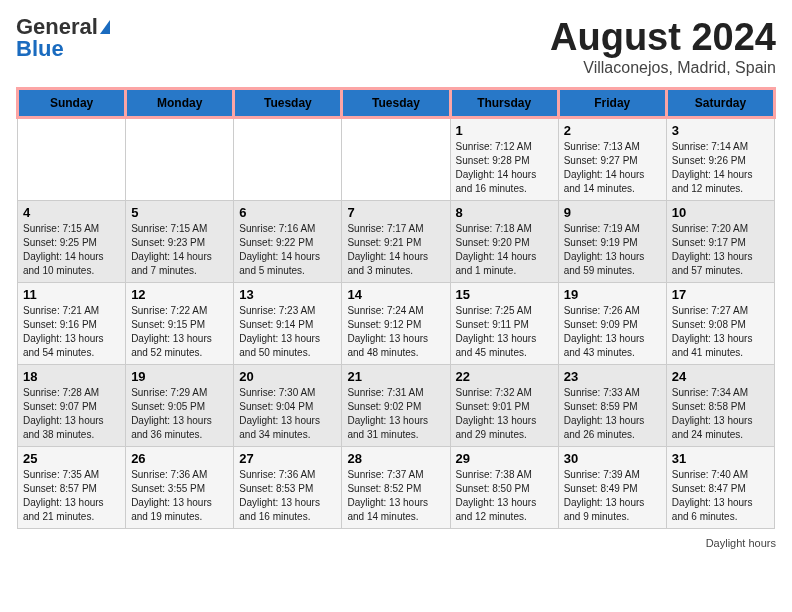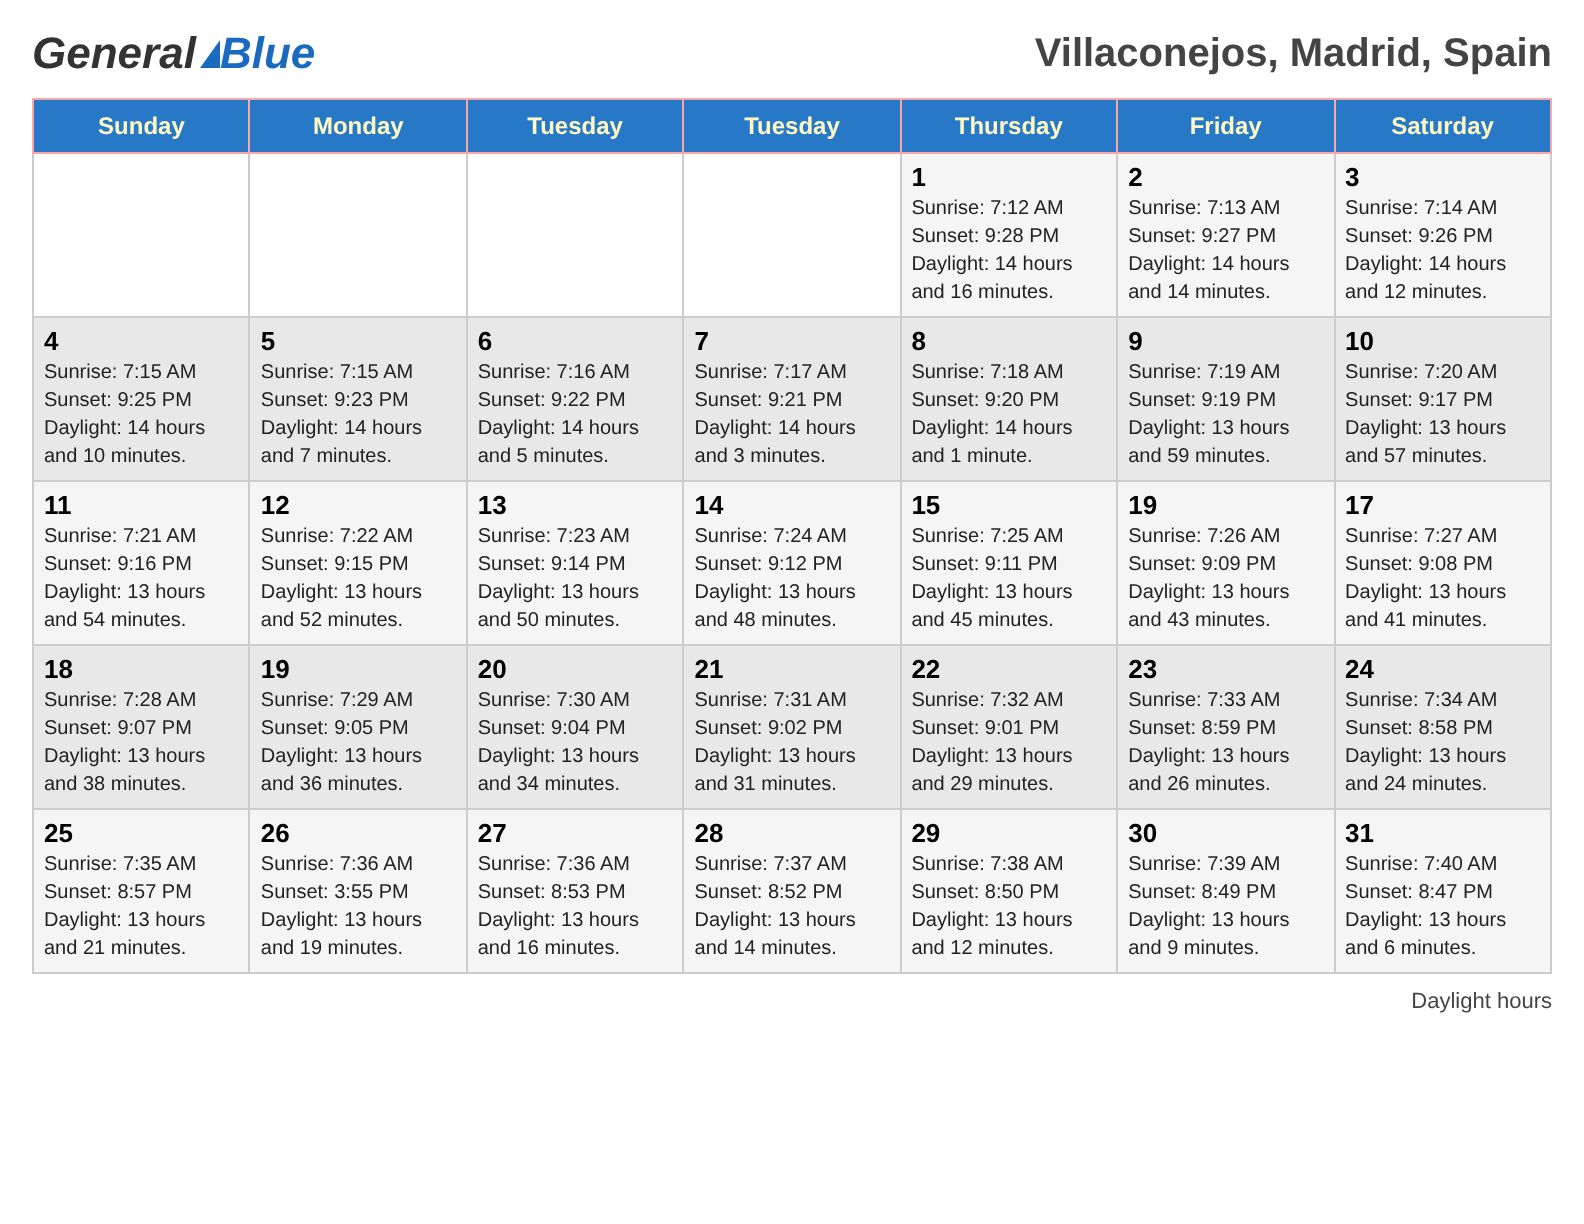--- a/index.html
+++ b/index.html
@@ -11,23 +11,22 @@
       padding: 16px;
     }
     .header-area {
       display: flex;
       justify-content: space-between;
       align-items: flex-start;
       margin-bottom: 10px;
     }
     .logo {
       display: flex;
-      flex-direction: row;
+      flex-direction: column;
       align-items: flex-start;
-      font-style: italic;
     }
     .logo-text {
       font-size: 22px;
       font-weight: bold;
       line-height: 1;
     }
     .logo-general { color: #333; }
     .logo-blue { color: #1a6bbf; }
     .logo-triangle {
       display: inline-block;
@@ -39,37 +38,36 @@
     }
     .title-area {
       text-align: right;
     }
     .main-title {
       font-size: 38px;
       font-weight: bold;
       color: #222;
     }
     .subtitle {
-      font-size: 20px;
+      font-size: 16px;
       color: #444;
-      font-weight: bold;
     }
     table {
       width: 100%;
       border-collapse: collapse;
       font-size: 11px;
     }
     thead tr th {
       background-color: #2878c8;
-      color: #fef9c3;
+      color: #000000;
       text-align: center;
       padding: 6px 4px;
       font-size: 12px;
       font-weight: bold;
-      border: 1px solid #fca5a5;
+      border: 3px solid #fca5a5;
     }
     tbody tr td {
       border: 1px solid #ccc;
       vertical-align: top;
       padding: 4px 5px;
       width: calc(100%/7);
       min-height: 70px;
       background: #fff;
     }
     tbody tr:nth-child(odd) td {
@@ -104,20 +102,21 @@
 
 <div class="header-area">
   <div class="logo">
     <div style="display:flex;align-items:center;">
       <span class="logo-text logo-general">General</span>
       <span class="logo-triangle"></span>
     </div>
     <span class="logo-text logo-blue">Blue</span>
   </div>
   <div class="title-area">
+    <div class="main-title">August 2024</div>
     <div class="subtitle">Villaconejos, Madrid, Spain</div>
   </div>
 </div>
 
 <table>
   <thead>
     <tr>
     <th>Sunday</th>
         <th>Monday</th>
         <th>Tuesday</th>

